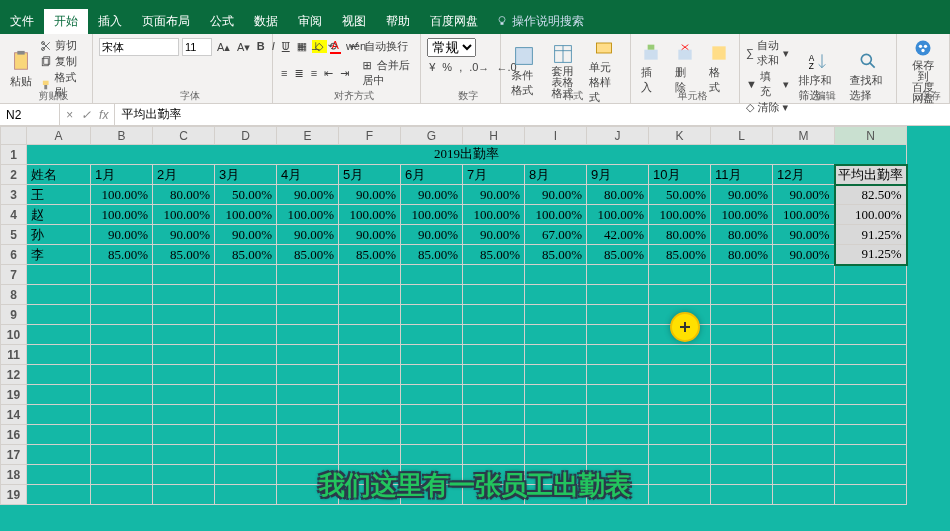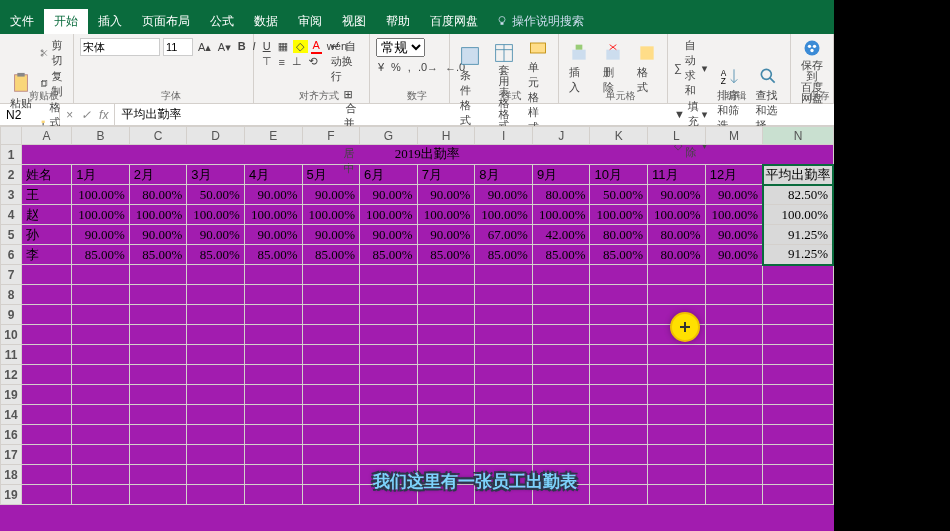--- a/index.html
+++ b/index.html
@@ -1,17 +1,17 @@
 <!DOCTYPE html>
 <html><head>
 <meta charset="utf-8">
 <style>
 *{box-sizing:border-box;margin:0;padding:0;font-family:"Microsoft YaHei",sans-serif}
 body{background:#000;width:950px;height:531px;overflow:hidden;position:relative}
-.app{background:#a21caf;width:834px;height:531px}
+.app{background:#14b8a6;width:950px;height:531px}
 .titlebar{height:8px;background:#0a6b3d}
 .tabs{background:#0a6b3d;height:26px;display:flex;align-items:center;font-size:12px;color:#fff}
 .tabs .tab{padding:4px 10px;cursor:pointer}
 .tabs .tab.active{background:#fff;color:#0a6b3d}
 .tabs .help{margin-left:8px;display:flex;align-items:center;gap:4px;color:#cde}
 .tabs .help svg{width:12px;height:12px;fill:#cde}
 .ribbon{background:#f3f2f1;height:70px;border-bottom:1px solid #d4d0cc;display:flex;font-size:11px;color:#444}
 .grp{border-right:1px solid #d4d0cc;padding:4px 6px;display:flex;flex-direction:column;position:relative}
 .grp .lbl{position:absolute;bottom:0;left:15px;right:0;text-align:center;font-size:10px;color:#666;height:14px;line-height:14px}
 .grp .body{flex:1;display:flex;gap:4px;align-items:center}
@@ -46,21 +46,21 @@
 td.name{padding-left:4px;font-family:Liberation Sans, sans-serif}
 .merged{text-align:center;font-family:SimSun,serif}
 .avghdr{background:#d9d9d9;text-align:center;border:2px solid #0a6b3d;font-family:SimSun,serif}
 .avgcell{background:#d9d9d9;text-align:right;padding-right:4px;border-left:2px solid #0a6b3d;border-right:2px solid #0a6b3d;font-family:SimSun,serif}
 .avgcell.last{border-bottom:2px solid #0a6b3d}
 .colh th.selN{background:#c9e0d0}
 .cursor{position:absolute;width:30px;height:30px;border-radius:50%;background:#ffe000;border:2px solid #f0c000;display:flex;align-items:center;justify-content:center;top:312px;left:670px;box-shadow:0 0 6px rgba(0,0,0,.3)}
 .cursor::before,.cursor::after{content:"";position:absolute;background:#333}
 .cursor::before{width:10px;height:2px}
 .cursor::after{width:2px;height:10px}
-.subtitle{position:absolute;bottom:38px;left:50%;transform:translateX(-50%);font-size:17px;font-weight:bold;color:#7dd3fc;text-shadow:-2px -2px 0 #2a3a4a,2px -2px 0 #2a3a4a,-2px 2px 0 #2a3a4a,2px 2px 0 #2a3a4a,0 0 4px #000}
+.subtitle{position:absolute;bottom:28px;left:50%;transform:translateX(-50%);font-size:26px;font-weight:bold;color:#22c55e;text-shadow:-2px -2px 0 #2a3a4a,2px -2px 0 #2a3a4a,-2px 2px 0 #2a3a4a,2px 2px 0 #2a3a4a,0 0 4px #000}
 </style>
 </head>
 <body>
 
 <div class="app">
   <div class="titlebar"></div>
 
   <div class="tabs">
     <div class="tab">文件</div>
     <div class="tab active">开始</div>

